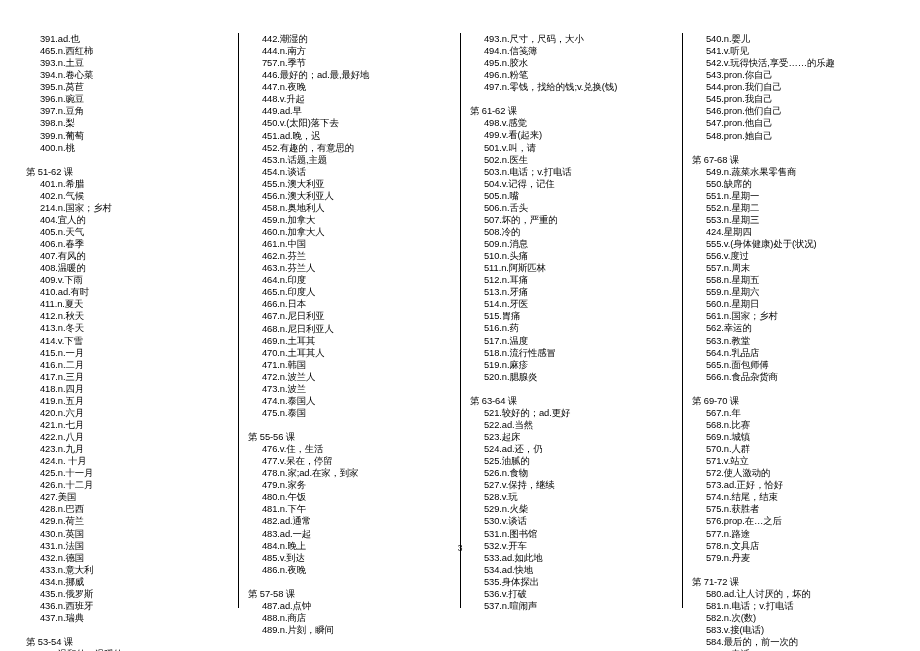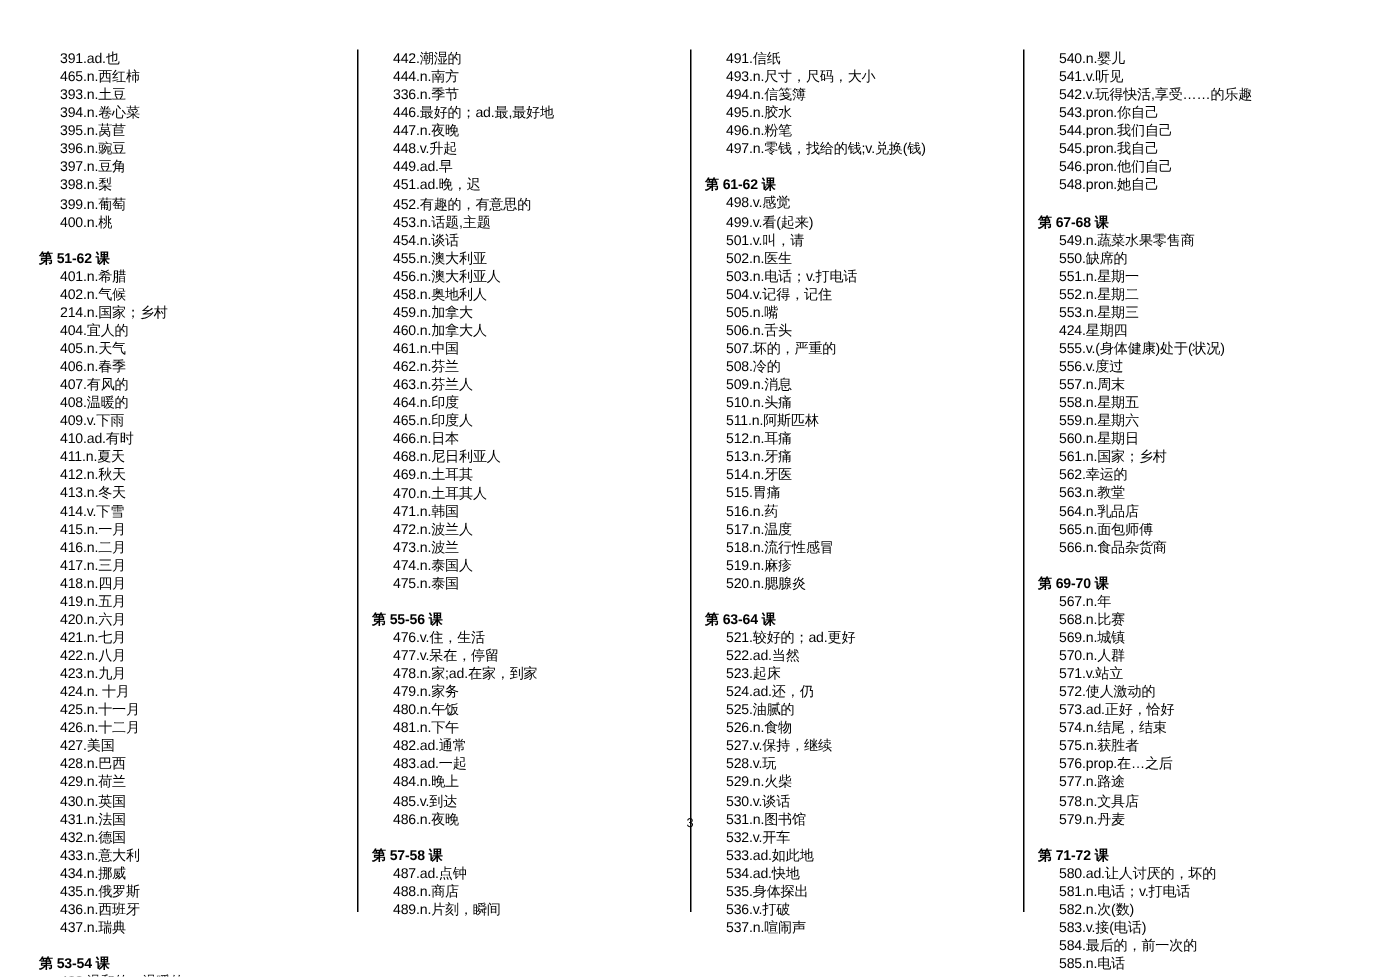--- a/index.html
+++ b/index.html
@@ -47,21 +47,21 @@
   .entry {
     font-size: 9.4px;
     line-height: 12.06px;
     white-space: nowrap;
     padding-left: 14px;
     letter-spacing: -0.1px;
   }
   .lesson {
     font-size: 9.4px;
     line-height: 12.06px;
-    font-weight: bold;
+    font-weight: normal;
     white-space: nowrap;
     padding-left: 0px;
     margin-top: 12.06px;
     letter-spacing: -0.1px;
   }
   .pagenum {
     position: absolute;
     left: 0;
     right: 0;
     bottom: 28px;
@@ -124,40 +124,42 @@
         <div class="entry">434.n.挪威</div>
         <div class="entry">435.n.俄罗斯</div>
         <div class="entry">436.n.西班牙</div>
         <div class="entry">437.n.瑞典</div>
         <div class="lesson">第 53-54 课</div>
         <div class="entry">438.温和的，温暖的</div>
       </div>
       <div class="col rule-left">
         <div class="entry">442.潮湿的</div>
         <div class="entry">444.n.南方</div>
-        <div class="entry">336.n.季节</div>
+        <div class="entry">757.n.季节</div>
         <div class="entry">446.最好的；ad.最,最好地</div>
         <div class="entry">447.n.夜晚</div>
         <div class="entry">448.v.升起</div>
         <div class="entry">449.ad.早</div>
+        <div class="entry">450.v.(太阳)落下去</div>
         <div class="entry">451.ad.晚，迟</div>
         <div class="entry">452.有趣的，有意思的</div>
         <div class="entry">453.n.话题,主题</div>
         <div class="entry">454.n.谈话</div>
         <div class="entry">455.n.澳大利亚</div>
         <div class="entry">456.n.澳大利亚人</div>
         <div class="entry">458.n.奥地利人</div>
         <div class="entry">459.n.加拿大</div>
         <div class="entry">460.n.加拿大人</div>
         <div class="entry">461.n.中国</div>
         <div class="entry">462.n.芬兰</div>
         <div class="entry">463.n.芬兰人</div>
         <div class="entry">464.n.印度</div>
         <div class="entry">465.n.印度人</div>
         <div class="entry">466.n.日本</div>
+        <div class="entry">467.n.尼日利亚</div>
         <div class="entry">468.n.尼日利亚人</div>
         <div class="entry">469.n.土耳其</div>
         <div class="entry">470.n.土耳其人</div>
         <div class="entry">471.n.韩国</div>
         <div class="entry">472.n.波兰人</div>
         <div class="entry">473.n.波兰</div>
         <div class="entry">474.n.泰国人</div>
         <div class="entry">475.n.泰国</div>
         <div class="lesson">第 55-56 课</div>
         <div class="entry">476.v.住，生活</div>
@@ -170,21 +172,20 @@
         <div class="entry">483.ad.一起</div>
         <div class="entry">484.n.晚上</div>
         <div class="entry">485.v.到达</div>
         <div class="entry">486.n.夜晚</div>
         <div class="lesson">第 57-58 课</div>
         <div class="entry">487.ad.点钟</div>
         <div class="entry">488.n.商店</div>
         <div class="entry">489.n.片刻，瞬间</div>
       </div>
       <div class="col rule-left">
-        <div class="entry">491.信纸</div>
         <div class="entry">493.n.尺寸，尺码，大小</div>
         <div class="entry">494.n.信笺簿</div>
         <div class="entry">495.n.胶水</div>
         <div class="entry">496.n.粉笔</div>
         <div class="entry">497.n.零钱，找给的钱;v.兑换(钱)</div>
         <div class="lesson">第 61-62 课</div>
         <div class="entry">498.v.感觉</div>
         <div class="entry">499.v.看(起来)</div>
         <div class="entry">501.v.叫，请</div>
         <div class="entry">502.n.医生</div>
@@ -226,20 +227,21 @@
         <div class="entry">537.n.喧闹声</div>
       </div>
       <div class="col rule-left">
         <div class="entry">540.n.婴儿</div>
         <div class="entry">541.v.听见</div>
         <div class="entry">542.v.玩得快活,享受……的乐趣</div>
         <div class="entry">543.pron.你自己</div>
         <div class="entry">544.pron.我们自己</div>
         <div class="entry">545.pron.我自己</div>
         <div class="entry">546.pron.他们自己</div>
+        <div class="entry">547.pron.他自己</div>
         <div class="entry">548.pron.她自己</div>
         <div class="lesson">第 67-68 课</div>
         <div class="entry">549.n.蔬菜水果零售商</div>
         <div class="entry">550.缺席的</div>
         <div class="entry">551.n.星期一</div>
         <div class="entry">552.n.星期二</div>
         <div class="entry">553.n.星期三</div>
         <div class="entry">424.星期四</div>
         <div class="entry">555.v.(身体健康)处于(状况)</div>
         <div class="entry">556.v.度过</div>

